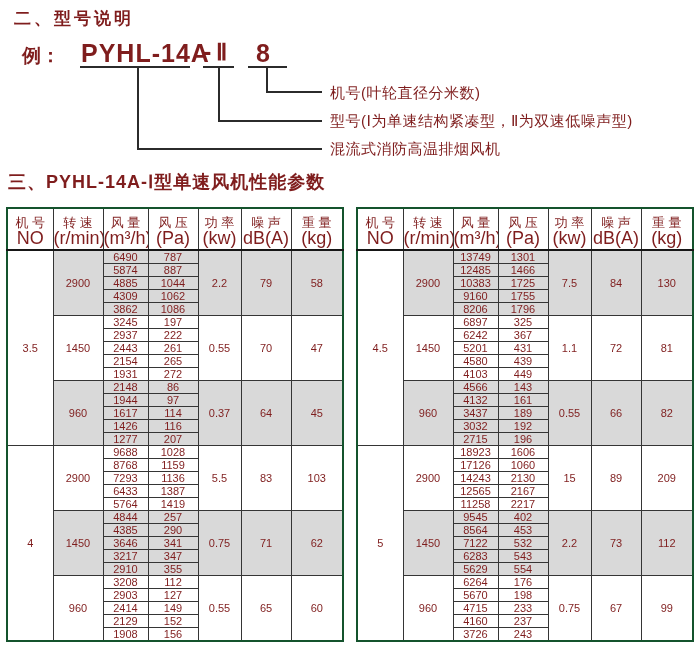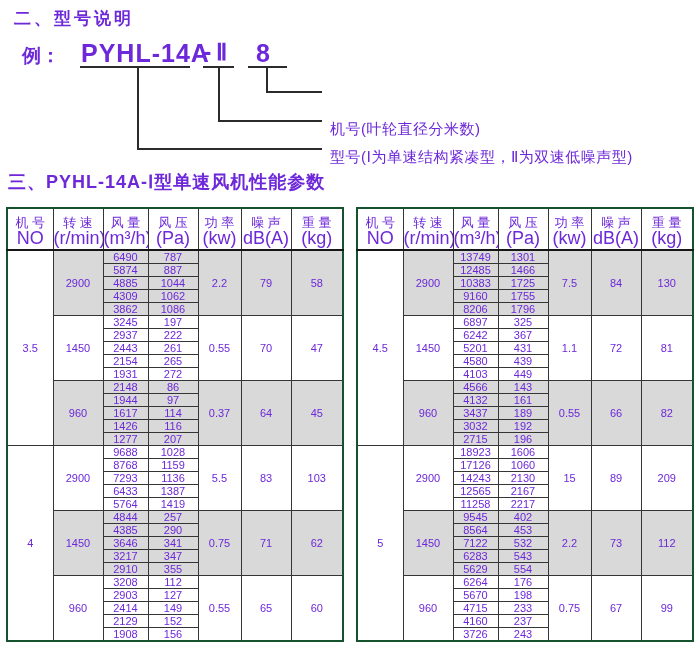--- a/index.html
+++ b/index.html
@@ -1,18 +1,18 @@
 <!DOCTYPE html>
 <html><head>
 <meta charset="utf-8">
 <style>
   html,body { margin:0; padding:0; background:#fff; }
   .page {
     position:relative; width:700px; height:649px; background:#ffffff;
-    font-family:"Liberation Sans", sans-serif; color:#6d28d9; overflow:hidden;
+    font-family:"Liberation Sans", sans-serif; color:#7f1d1d; overflow:hidden;
   }
   
   .sec2-title {
     position:absolute; top:7px; left:14px;
     font-size:17px; font-weight:bold; letter-spacing:3px;
   }
   .sec3-title {
     position:absolute; top:170px; left:8px;
     font-size:18px; font-weight:bold; letter-spacing:1px;
   }
@@ -28,21 +28,21 @@
   .ln { position:absolute; background:#2b2b2b; }
   .u1 { top:66px; left:80px;  width:110px; height:2px; }
   .u2 { top:66px; left:203px; width:31px;  height:2px; }
   .u3 { top:66px; left:248px; width:39px;  height:2px; }
   .v1 { top:66px; left:137px; width:2px;  height:84px; }
   .h1 { top:148px; left:137px; width:185px; height:2px; }
   .v2 { top:66px; left:218px; width:2px;  height:56px; }
   .h2 { top:120px; left:218px; width:104px; height:2px; }
   .v3 { top:66px; left:266px; width:2px;  height:27px; }
   .h3 { top:91px;  left:266px; width:56px;  height:2px; }
-  .callout { position:absolute; left:330px; font-size:15px; letter-spacing:0.5px; white-space:nowrap;margin-top:36px; }
+  .callout { position:absolute; left:330px; font-size:15px; letter-spacing:0.5px; white-space:nowrap; }
   .c1 { top:84px; }
   .c2 { top:112px; }
   .c3 { top:140px; }
   
   .tbl-wrap { position:absolute; top:207px; }
   #table-left  { left:6px;  }
   #table-right { left:356px; }
   table.spec {
     border-collapse:collapse; table-layout:fixed; width:336px;
     border:2px solid #14532d;
@@ -83,20 +83,21 @@
   <div class="ln u3"></div>
   <div class="ln v1"></div>
   <div class="ln h1"></div>
   <div class="ln v2"></div>
   <div class="ln h2"></div>
   <div class="ln v3"></div>
   <div class="ln h3"></div>
 
   <span class="callout c1">机号(叶轮直径分米数)</span>
   <span class="callout c2">型号(Ⅰ为单速结构紧凑型，Ⅱ为双速低噪声型)</span>
+  <span class="callout c3">混流式消防高温排烟风机</span>
 
   <div class="sec3-title">三、PYHL-14A-Ⅰ型单速风机性能参数</div>
 
   <div id="table-left" class="tbl-wrap">
       <table class="spec">
         <colgroup>
           <col style="width: 46px;">
           <col style="width: 50px;">
           <col style="width: 45px;">
           <col style="width: 50px;">

